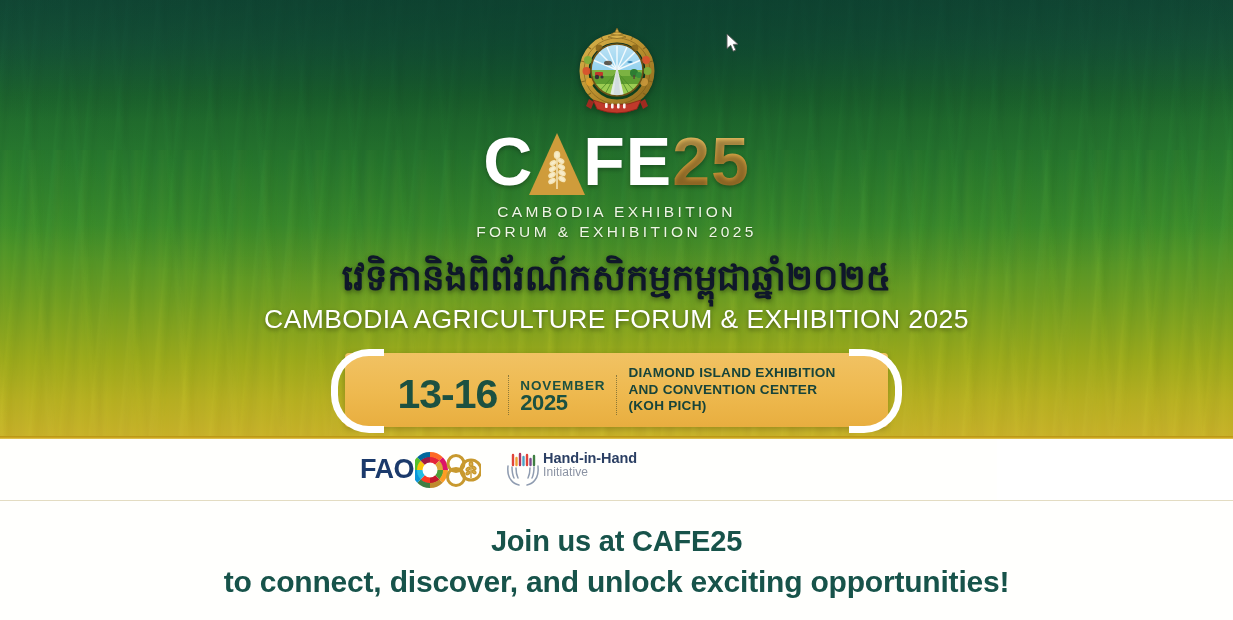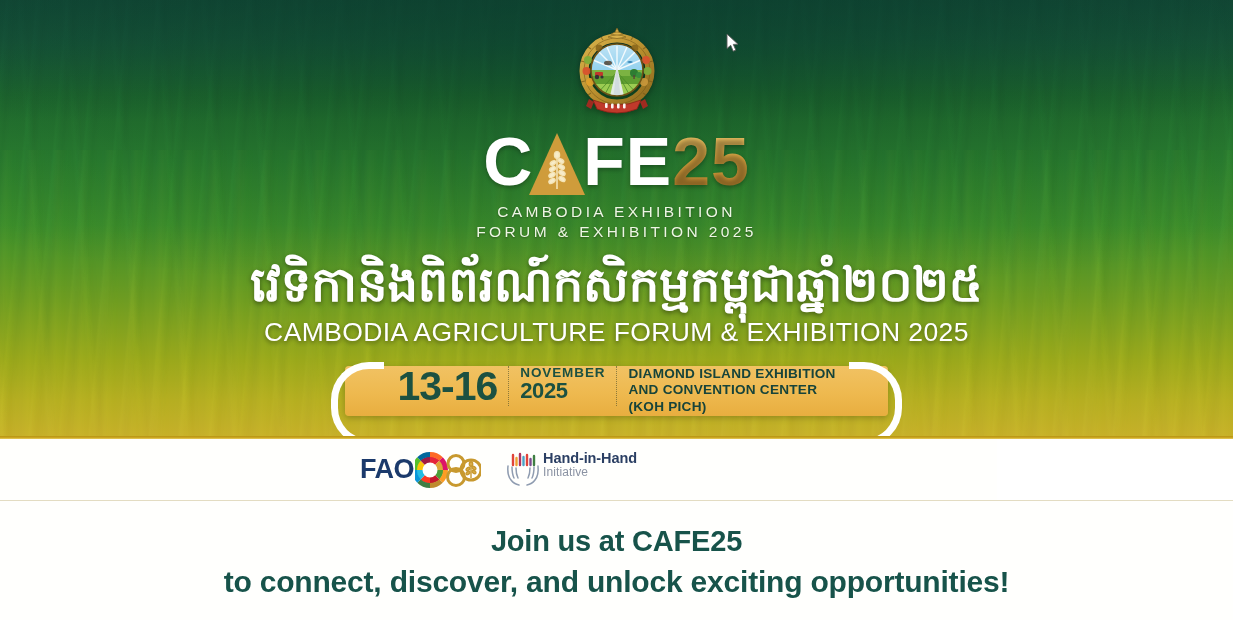--- a/index.html
+++ b/index.html
@@ -162,22 +162,22 @@
     font-weight: normal;
     letter-spacing: 3.4px;
     line-height: 1.32;
     text-align: center;
     text-shadow: 0 1px 2px rgba(0,0,0,.35);
   }
 
   
   .khmer-title {
     margin-top: 16px;
-    color: #ffffff;
-    font-size: 48px;
+    color: #0f172a;
+    font-size: 36px;
     line-height: 1.08;
     font-weight: bold;
     letter-spacing: 0px;
     text-align: center;
     text-shadow: 0 2px 5px rgba(0,0,0,.42);
     white-space: nowrap;
   }
   .en-title {
     margin-top: 6px;
     color: #ffffff;
@@ -188,22 +188,22 @@
     text-shadow: 0 2px 4px rgba(0,0,0,.40);
     white-space: nowrap;
   }
 
   
   .date-banner {
     position: relative;
     margin-top: 18px;
     height: 50px;
     display: flex;
-    align-items: flex-start;
-    padding: 0 52px;
+    align-items: flex-end;
+    padding: 12px 52px;
     background: linear-gradient(to bottom, #f1c263 0%, #eeb94f 55%, #e8ae3f 100%);
     border-radius: 4px;
     box-shadow: 0 2px 6px rgba(0,0,0,.22);
   }
   .db-curve {
     position: absolute;
     top: -4px;
     width: 46px;
     height: 70px;
     border: 7px solid #ffffff;

